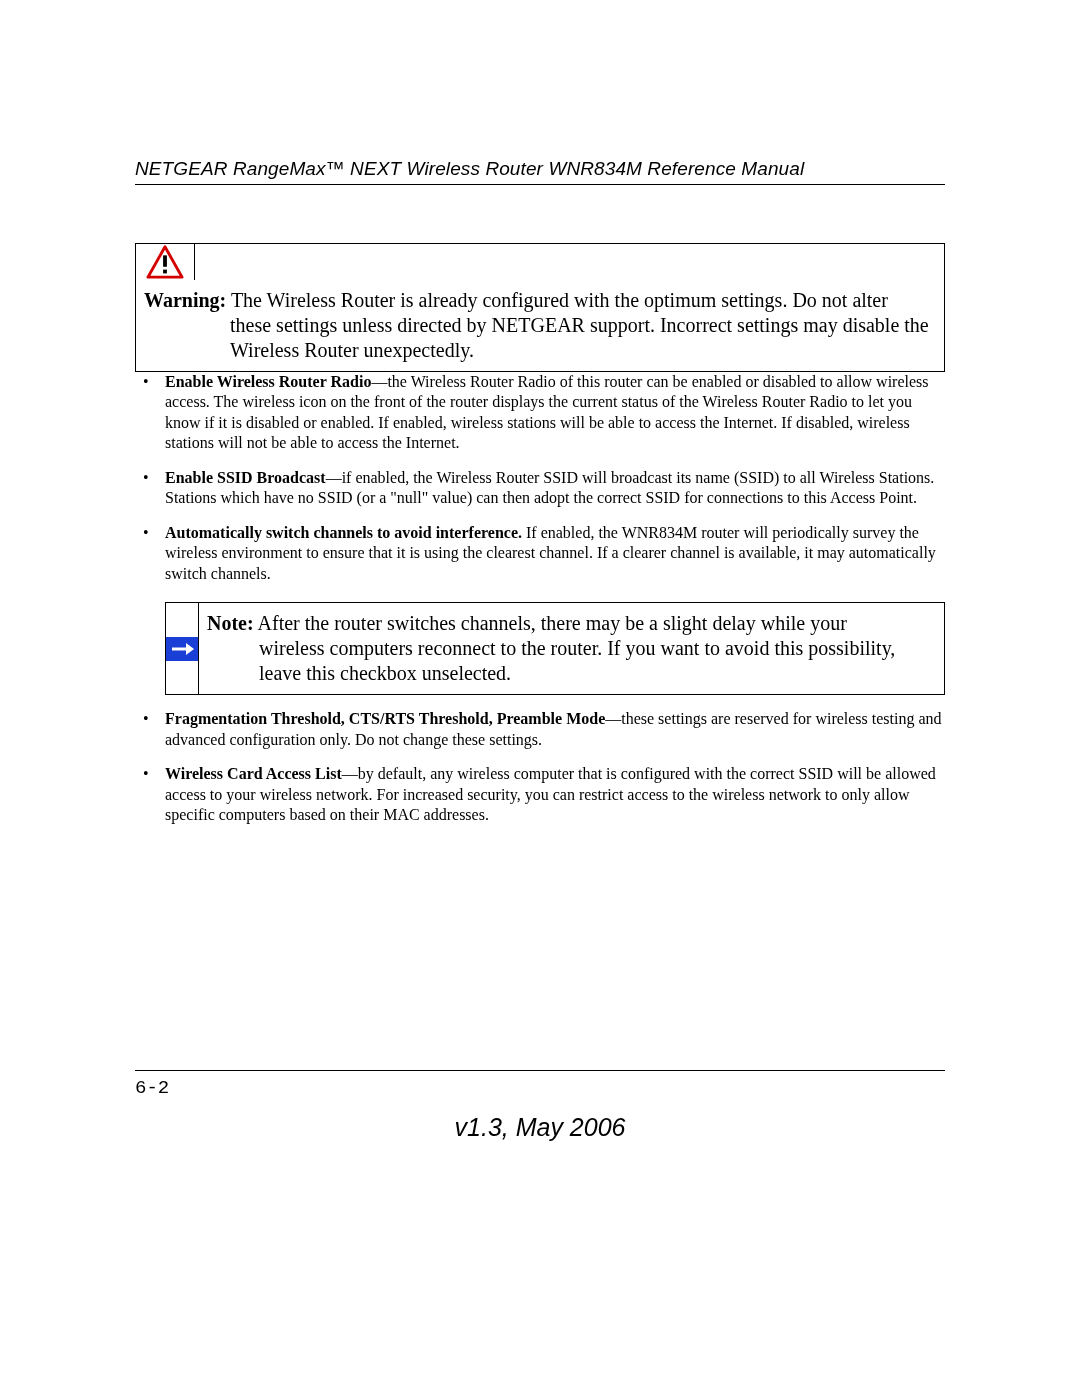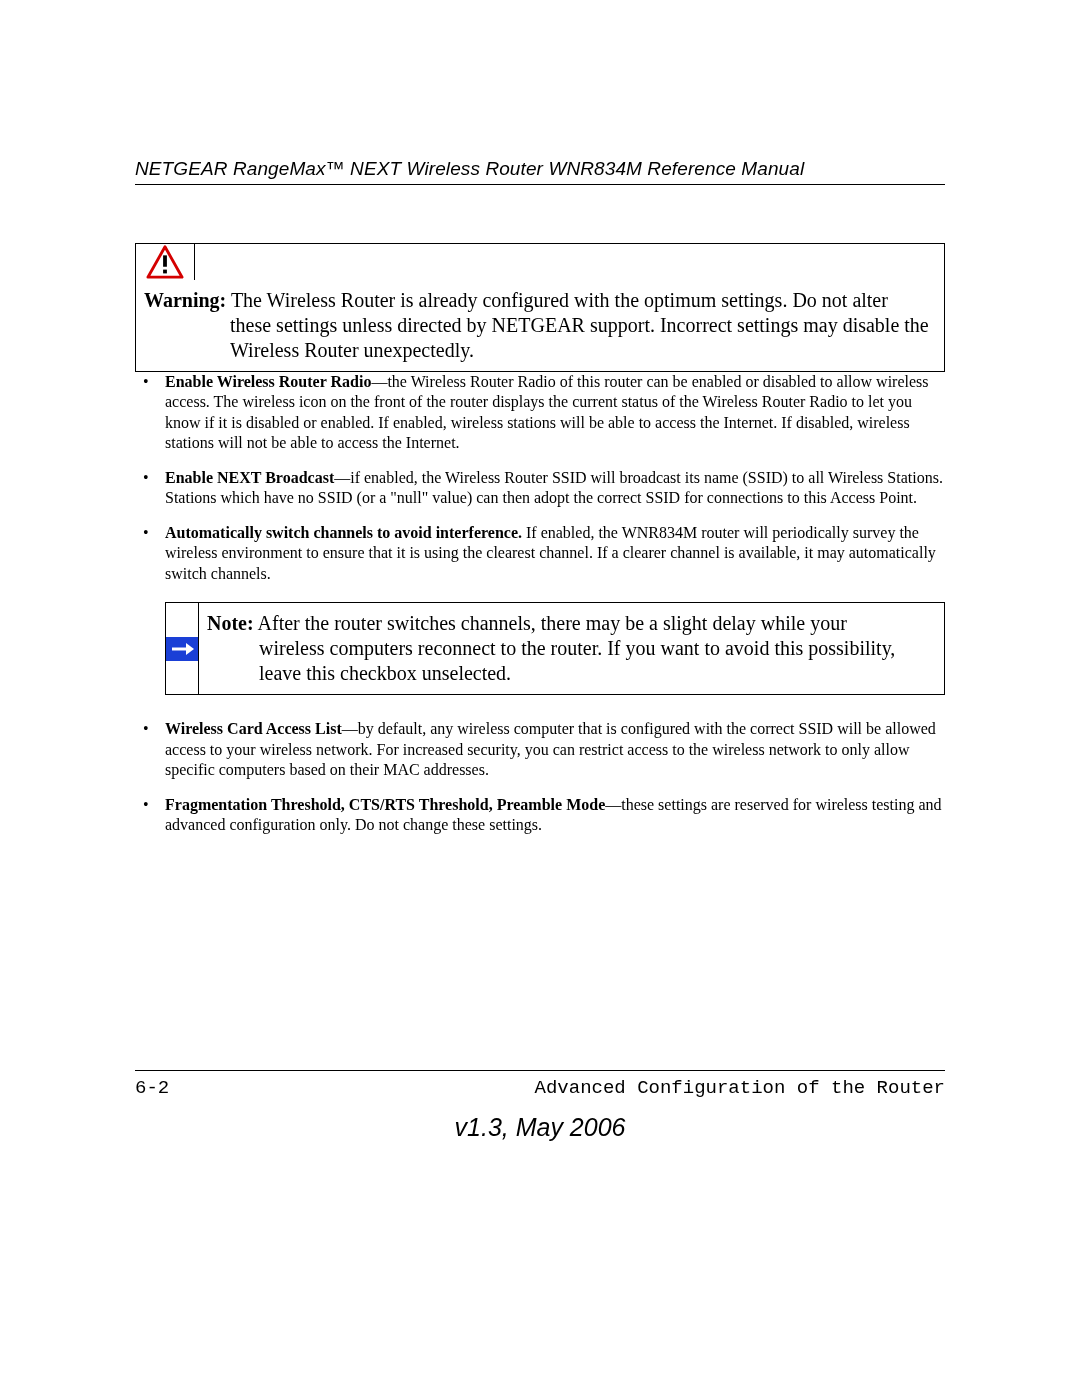--- a/index.html
+++ b/index.html
@@ -72,21 +72,21 @@
   }
   ul.bullets > li::before {
     content: "•";
     position: absolute;
     left: -22px;
     top: 0;
   }
   .note-box {
     border: 1.5px solid #000;
     display: flex;
-    margin: 18px 0 24px 30px;
+    margin: 18px 0 14px 30px;
   }
   .note-icon-cell {
     border-right: 1.5px solid #000;
     width: 48px;
     display: flex;
     align-items: center;
     justify-content: center;
   }
   .note-text-cell {
     padding: 8px 30px 8px 8px;
@@ -142,21 +142,21 @@
       </div>
     </div>
   </div>
 
 
   <ul class="bullets">
     <li>
       <strong>Enable Wireless Router Radio</strong><span>—the Wireless Router Radio of this router can be enabled or disabled to allow wireless access. The wireless icon on the front of the router displays the current status of the Wireless Router Radio to let you know if it is disabled or enabled. If enabled, wireless stations will be able to access the Internet. If disabled, wireless stations will not be able to access the Internet.</span>
     </li>
     <li>
-      <strong>Enable NEXT Broadcast</strong><span>—if enabled, the Wireless Router SSID will broadcast its name (SSID) to all Wireless Stations. Stations which have no SSID (or a "null" value) can then adopt the correct SSID for connections to this Access Point.</span>
+      <strong>Enable SSID Broadcast</strong><span>—if enabled, the Wireless Router SSID will broadcast its name (SSID) to all Wireless Stations. Stations which have no SSID (or a "null" value) can then adopt the correct SSID for connections to this Access Point.</span>
     </li>
     <li>
       <strong>Automatically switch channels to avoid interference.</strong><span> If enabled, the WNR834M router will periodically survey the wireless environment to ensure that it is using the clearest channel. If a clearer channel is available, it may automatically switch channels.</span>
     </li>
   </ul>
 
   <div class="note-box">
     <div class="note-icon-cell">
       <svg width="32" height="24" viewBox="0 0 32 24">
         <rect x="0" y="0" width="32" height="24" fill="#1a3fd6"></rect>
@@ -167,29 +167,28 @@
     <div class="note-text-cell">
       <div class="hang">
         <strong>Note:</strong>
         <span>After the router switches channels, there may be a slight delay while your wireless computers reconnect to the router. If you want to avoid this possibility, leave this checkbox unselected.</span>
       </div>
     </div>
   </div>
 
   <ul class="bullets">
     <li>
-      <strong>Wireless Card Access List</strong><span>—by default, any wireless computer that is configured with the correct SSID will be allowed access to your wireless network. For increased security, you can restrict access to the wireless network to only allow specific computers based on their MAC addresses.</span>
+      <strong>Fragmentation Threshold, CTS/RTS Threshold, Preamble Mode</strong><span>—these settings are reserved for wireless testing and advanced configuration only. Do not change these settings.</span>
     </li>
     <li>
-      <strong>Fragmentation Threshold, CTS/RTS Threshold, Preamble Mode</strong><span>—these settings are reserved for wireless testing and advanced configuration only. Do not change these settings.</span>
+      <strong>Wireless Card Access List</strong><span>—by default, any wireless computer that is configured with the correct SSID will be allowed access to your wireless network. For increased security, you can restrict access to the wireless network to only allow specific computers based on their MAC addresses.</span>
     </li>
   </ul>
 
   <div class="footer-area">
     <hr class="footer-rule">
     <div class="footer-row">
       <span>6-2</span>
-      <span>Advanced Configuration of the Router</span>
     </div>
     <div class="footer-version">v1.3, May 2006</div>
   </div>
 
 </div>
 
 </body></html>

